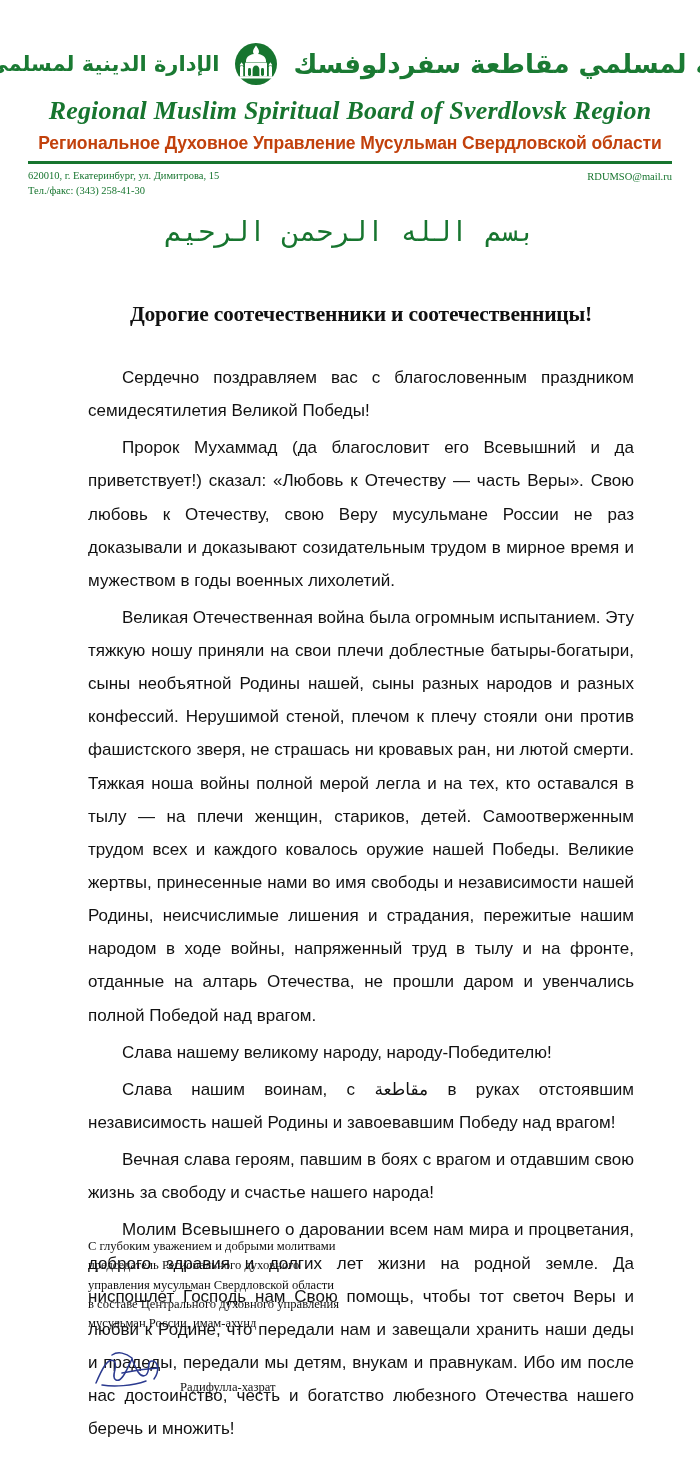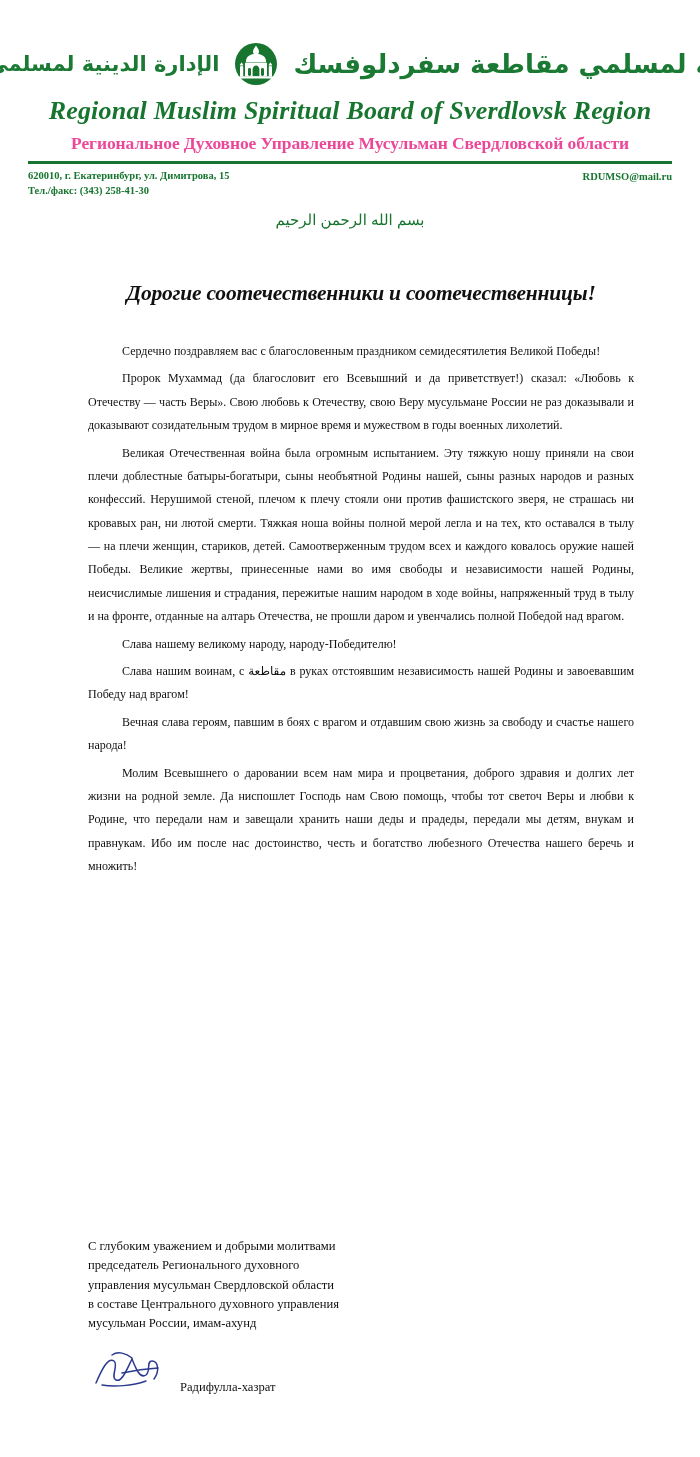--- a/index.html
+++ b/index.html
@@ -63,85 +63,84 @@
     font-family: "Liberation Serif", serif;
     font-style: italic;
     font-weight: bold;
     font-size: 26px;
     color: #17752f;
     letter-spacing: 0.2px;
   }
 
   .org-name-ru {
     margin-top: 7px;
-    font-family: Liberation Serif, serif;
+    font-family: Liberation Sans, sans-serif;
     font-weight: bold;
     font-size: 17.5px;
-    color: #ec4899;
+    color: #c2410c;
     letter-spacing: -0.1px;
   }
 
   .rule-green {
     margin: 7px auto 0 auto;
     width: 644px;
     height: 2.5px;
     background: #17752f;
   }
 
   .contact-row {
     width: 644px;
     margin: 4px auto 0 auto;
     display: flex;
     justify-content: space-between;
     align-items: flex-start;
     font-family: "Liberation Serif", serif;
     font-size: 10.5px;
-    font-weight: bold;
+    font-weight: normal;
     color: #17752f;
     text-align: left;
   }
   .contact-left { line-height: 1.45; }
   .contact-right { line-height: 1.45; padding-top: 1px; }
 
   .bismillah {
-    margin-top: 14px;
+    margin-top: 22px;
     text-align: center;
     color: #17752f;
-    font-family: Liberation Sans, sans-serif;
-    font-size: 15px;
+    font-family: Liberation Mono, monospace;
+    font-size: 28px;
     direction: rtl;
     line-height: 1;
   }
 
   
   .content {
     padding: 0 66px 0 88px;
   }
 
   .salutation {
     margin-top: 54px;
     text-align: center;
     font-family: "Liberation Serif", serif;
-    font-style: italic;
     font-weight: bold;
     font-size: 21.5px;
     color: #111;
     letter-spacing: -0.2px;
   }
 
   .body-text {
     margin-top: 34px;
   }
   .body-text p {
     margin: 0 0 0 0;
     text-align: justify;
     text-justify: inter-word;
     text-indent: 34px;
-    font-family: Liberation Serif, serif;
-    font-size: 12px;
+    font-family: Liberation Sans, sans-serif;
+    font-size: 17px;
     line-height: 1.95;
     color: #111;
     hyphens: none;
   }
   .body-text p + p { margin-top: 4px; }
 
   
   .signature-area {
     position: absolute;
     left: 0;

